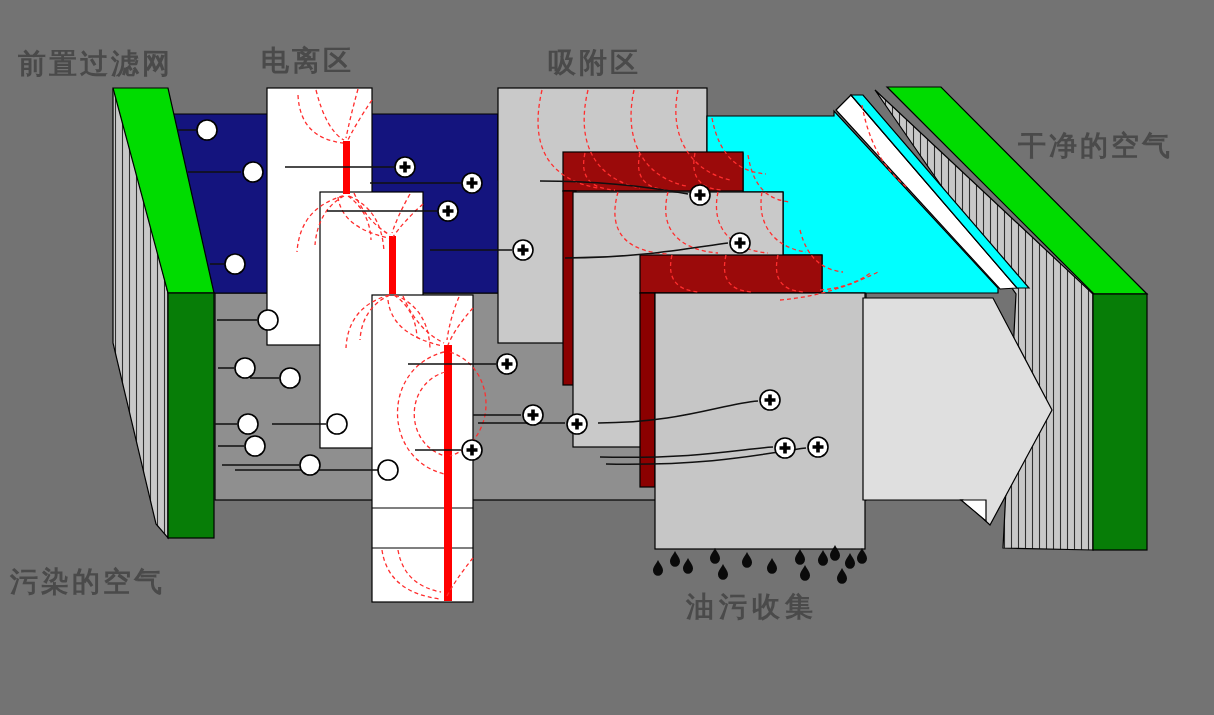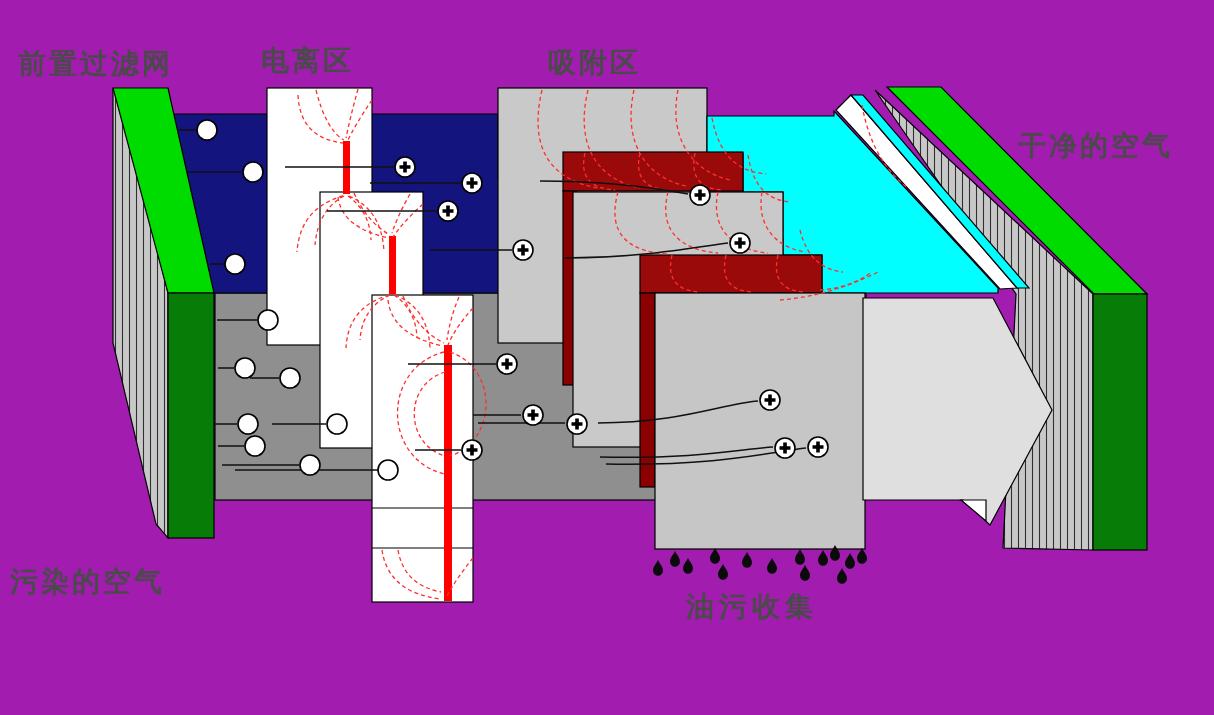--- a/index.html
+++ b/index.html
@@ -1,16 +1,16 @@
 <!DOCTYPE html>
 <html style="--navy-duct: #14147e; --cyan-top: #00ffff; --filter-frame-light-green: #00dc00; --filter-frame-dark-green: #077d07; --filter-media-gray: #c8c8c8; --wall-gray: #8f8f8f; --collector-plate-gray: #c6c6c6; --collector-plate-maroon: #9b0a0a; --ionizer-wire-red: #ff0000; --field-line-red: #ff2e2e; --arrow-gray: #dfdfdf; --label-text: #4a4a4a;"><head>
 <meta charset="utf-8">
 <style>
   html,body{margin:0;padding:0;background:#ffffff;}
-  .stage{position:relative;width:1214px;height:715px;background:#a21caf;overflow:hidden;
+  .stage{position:relative;width:1214px;height:715px;background:#737373;overflow:hidden;
          font-family:"Liberation Sans","DejaVu Sans",sans-serif;}
   svg{display:block}
   .lbl{font-family:"Liberation Sans","DejaVu Sans",sans-serif;
        font-size:28px;font-weight:bold;fill:var(--label-text,#4a4a4a);letter-spacing:3px;}
   .lbl-oil{letter-spacing:5px;}
   .outl{stroke:#000;stroke-width:1.2;}
   .navy{fill:var(--navy-duct,#14147e);}
   .wallg{fill:var(--wall-gray,#8f8f8f);}
   .plateg{fill:var(--collector-plate-gray,#c6c6c6);}
   .plateg2{fill:#c9c9c9;}

